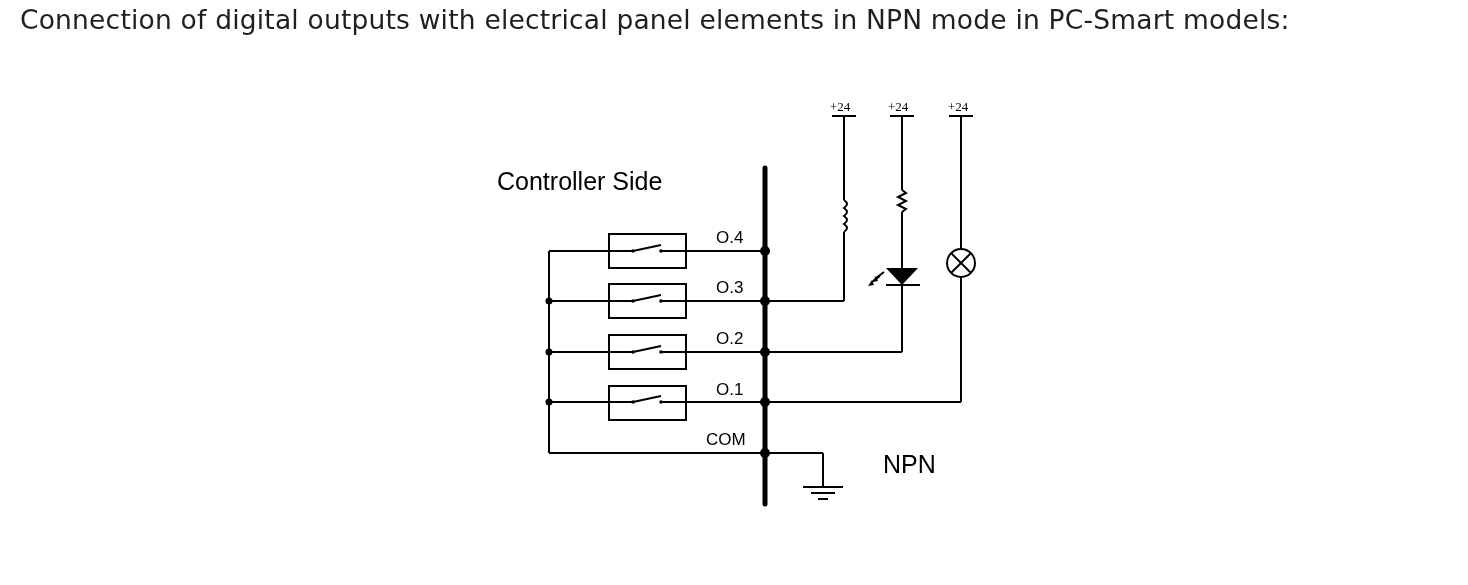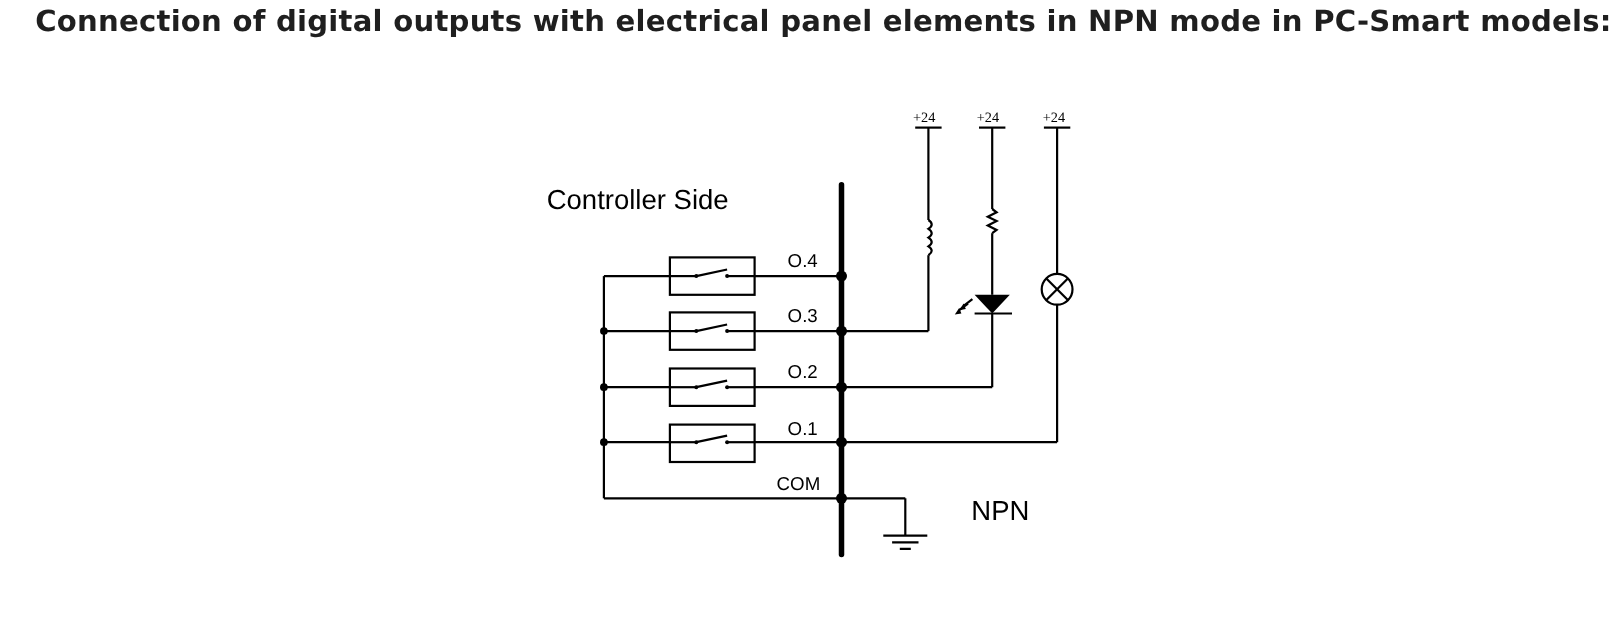--- a/index.html
+++ b/index.html
@@ -8,25 +8,25 @@
       background: #ffffff;
     }
     body {
       width: 1468px;
       height: 585px;
       position: relative;
       overflow: hidden;
     }
     .caption {
       position: absolute;
-      left: 32px;
+      left: 20px;
       top: 4px;
       font-family: "DejaVu Sans", sans-serif;
       font-size: 26.5px;
-      font-weight: 700;
+      font-weight: 400;
       color: #1f1f1f;
       letter-spacing: 0.2px;
       white-space: nowrap;
     }
     svg.schematic {
       position: absolute;
       left: 0;
       top: 0;
     }
     .wire { stroke: #000; stroke-width: 2; fill: none; }

